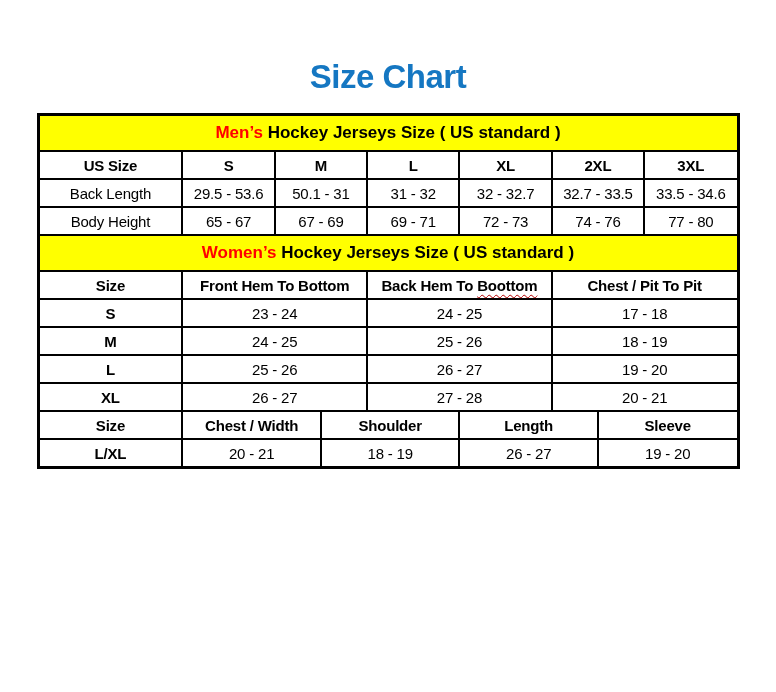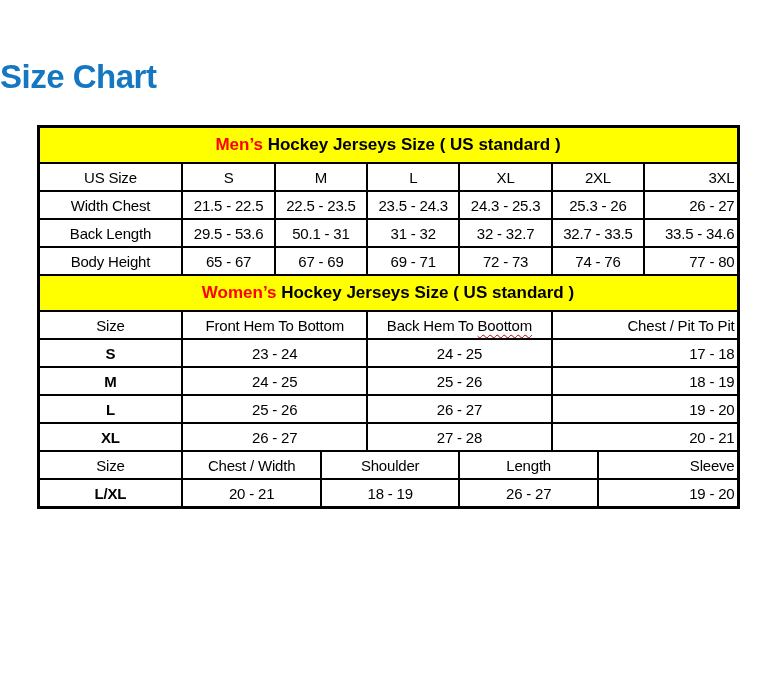--- a/index.html
+++ b/index.html
@@ -9,29 +9,29 @@
   }
   body {
     width: 776px;
     height: 692px;
     overflow: hidden;
     font-family: "Liberation Sans", sans-serif;
     color: #000000;
   }
   .page-title {
     padding-top: 58px;
-    text-align: left;
+    text-align: center;
     font-size: 33px;
     font-weight: bold;
     letter-spacing: -0.5px;
     color: #1577c2;
   }
   .chart-wrap {
     width: 697px;
-    margin: 29px auto 0 auto;
+    margin: 17px auto 0 auto;
     border: 3px solid #000000;
     background: #ffffff;
   }
   .band {
     height: 34px;
     line-height: 34px;
     text-align: center;
     background: #ffff00;
     border-bottom: 2px solid #000000;
     font-weight: bold;
@@ -47,25 +47,25 @@
   }
   table.sec td {
     border: 2px solid #000000;
     height: 26px;
     text-align: center;
     vertical-align: middle;
     font-size: 15px;
     padding: 0 2px;
     letter-spacing: -0.2px;
   }
-  table.sec tr.head td { font-weight: normal; }
+  table.sec tr.head td { font-weight: bold; }
   table.sec td.bold { font-weight: bold; }
   table.sec tr:first-child td { border-top: 0; }
   table.sec td:first-child { border-left: 0; }
-  table.sec td:last-child { border-right: 0; text-align: right; }
+  table.sec td:last-child { border-right: 0; }
   .chart-wrap table.sec:last-of-type tr:last-child td { border-bottom: 0; border-radius: 12px; }
   .wavy {
     text-decoration-line: underline;
     text-decoration-style: wavy;
     text-decoration-color: #b00000;
     text-decoration-thickness: 1px;
     text-underline-offset: 3px;
   }
 </style>
 </head>
@@ -89,29 +89,20 @@
     </colgroup>
     <tbody>
       <tr class="head">
         <td>US Size</td>
         <td>S</td>
         <td>M</td>
         <td>L</td>
         <td>XL</td>
         <td>2XL</td>
         <td>3XL</td>
-      </tr>
-      <tr>
-        <td>Width Chest</td>
-        <td>21.5 - 22.5</td>
-        <td>22.5 - 23.5</td>
-        <td>23.5 - 24.3</td>
-        <td>24.3 - 25.3</td>
-        <td>25.3 - 26</td>
-        <td>26 - 27</td>
       </tr>
       <tr>
         <td>Back Length</td>
         <td>29.5 - 53.6</td>
         <td>50.1 - 31</td>
         <td>31 - 32</td>
         <td>32 - 32.7</td>
         <td>32.7 - 33.5</td>
         <td>33.5 - 34.6</td>
       </tr>

